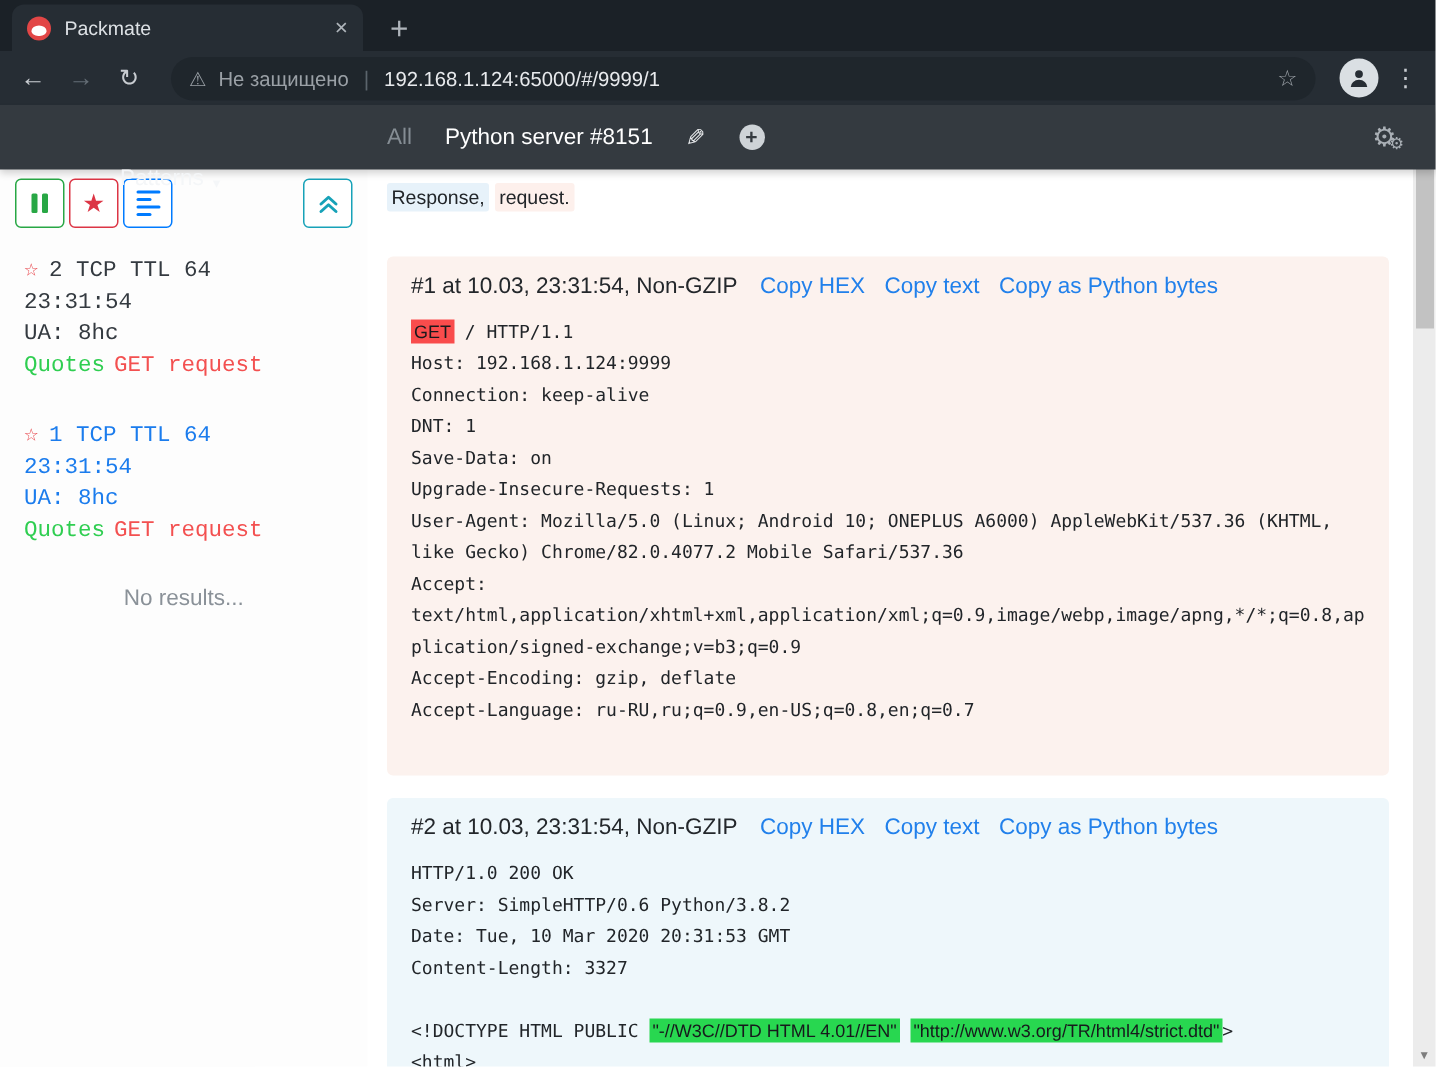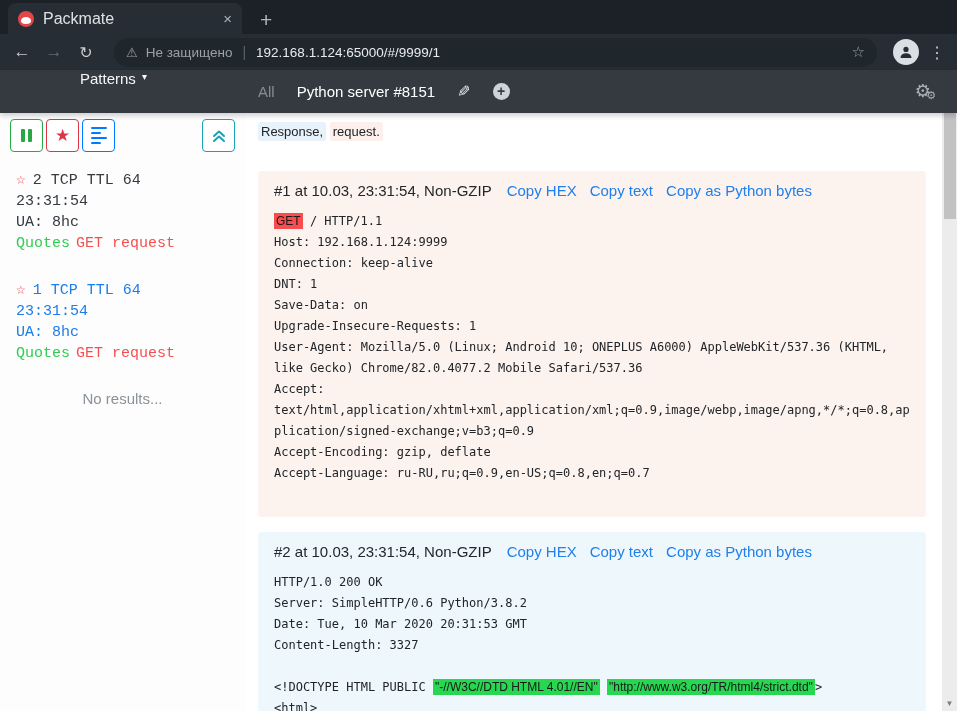--- a/index.html
+++ b/index.html
@@ -8,21 +8,21 @@
 
   
   .tabstrip { position:absolute; left:0; top:0; width:957px; height:34px;
               background:#1b2127; display:flex; align-items:flex-end; }
   .tab { width:234px; height:31px; margin-left:8px; background:#262d34;
          border-radius:8px 8px 0 0; display:flex; align-items:center;
          padding:0 10px; gap:9px; }
   .favicon { width:16px; height:16px; border-radius:50%; background:#e24646; position:relative; flex:none; }
   .favicon::after { content:""; position:absolute; left:3px; top:6px; width:10px; height:7px;
                     background:#fff; border-radius:50% 50% 45% 45%; }
-  .tab-title { color:#dde1e5; font-size:16px; flex:1; white-space:nowrap; overflow:hidden; }
+  .tab-title { color:#dde1e5; font-size:13px; flex:1; white-space:nowrap; overflow:hidden; }
   .tab-close { color:#aeb4ba; font-size:15px; line-height:1; cursor:default; }
   .newtab { color:#aeb4ba; font-size:21px; font-weight:300; margin:0 0 4px 18px; line-height:1; }
 
   .toolbar { position:absolute; left:0; top:34px; width:957px; height:36px;
              background:#262d34; display:flex; align-items:center; }
   .navbtn { font-size:17px; color:#c8ccd1; width:32px; text-align:center; }
   .navbtn.disabled { color:#646d75; }
   .navbtn.reload { font-size:16px; }
   .omnibox { height:29px; flex:1; margin:0 8px 0 12px; background:#1f262c;
              border-radius:15px; display:flex; align-items:center; padding:0 12px; gap:8px; }
@@ -33,21 +33,21 @@
   .bookmark-star { color:#9aa0a6; font-size:15px; }
   .avatar { width:26px; height:26px; border-radius:50%; background:#dadfe3; margin:0 8px;
             display:flex; align-items:center; justify-content:center; flex:none; }
   .menu-dots { color:#c8ccd1; font-size:16px; margin:0 12px 0 2px; }
 
   
   .appheader { position:absolute; left:0; top:70px; width:957px; height:43px;
                background:var(--header-bg,#343a40); z-index:5;
                box-shadow:0 3px 5px rgba(0,0,0,.18); }
   .patterns { position:absolute; left:80px; top:0; height:57px; display:flex;
-              align-items:flex-start; color:#f4f6f8; font-size:15px; gap:6px; }
+              align-items:flex-end; color:#f4f6f8; font-size:15px; gap:6px; }
   .caret { font-size:10px; position:relative; top:1px; }
   .ptabs { position:absolute; left:258px; top:0; height:43px; display:flex;
            align-items:center; gap:22px; }
   .ptab { font-size:15px; color:#858d94; }
   .ptab.active { color:#fff; }
   .pencil-icon { color:#e8eaec; font-size:16px; transform:scaleX(-1); display:inline-block; }
   .plus-circle { width:17px; height:17px; border-radius:50%; background:#ced3d7;
                  color:#343a40; font-size:14px; font-weight:bold; line-height:16px;
                  text-align:center; }
   .gears { position:absolute; right:26px; top:10px; color:#a9afb5; font-size:18px; }

